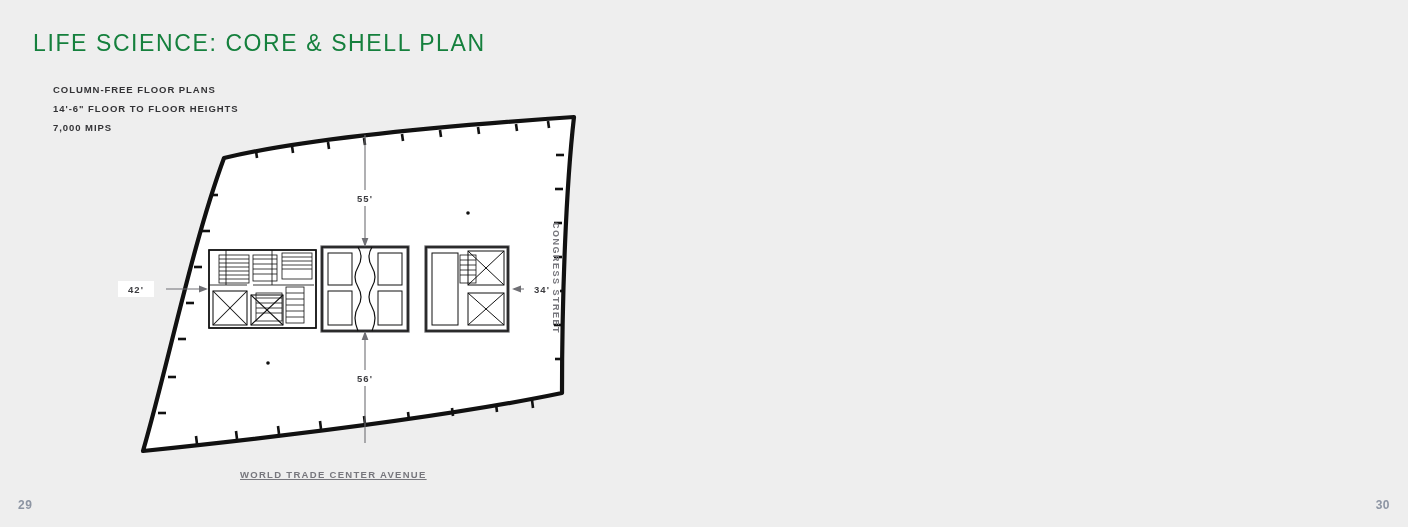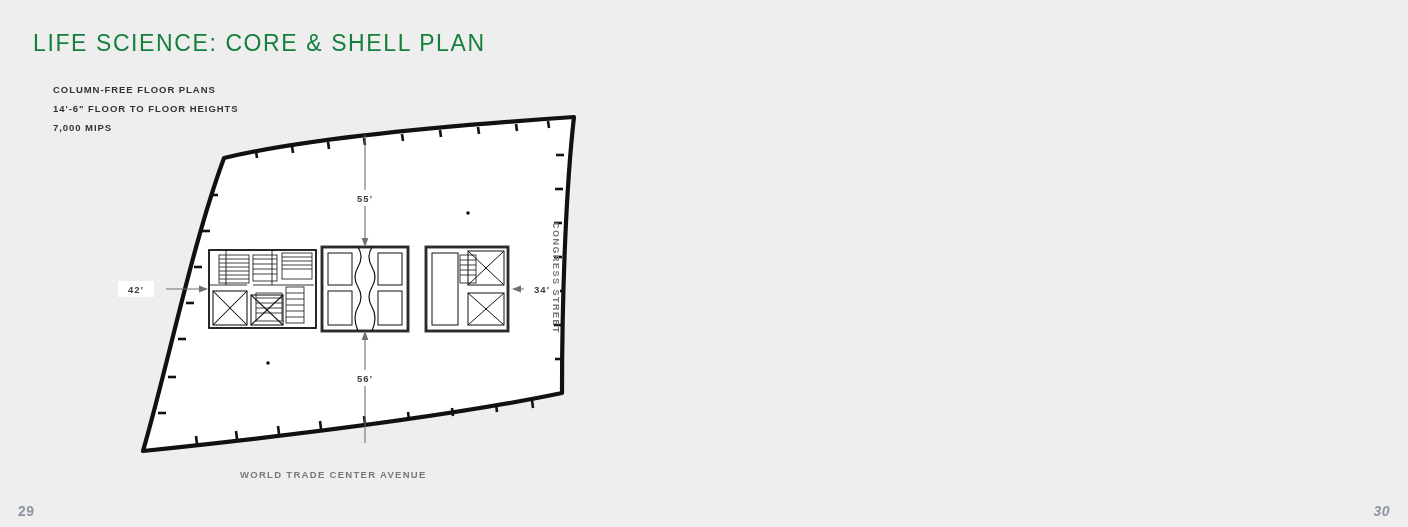--- a/index.html
+++ b/index.html
@@ -5,21 +5,21 @@
   html,body{margin:0;padding:0;}
   body{
     width:1408px;height:527px;
     background:#eeeeee;
     font-family:"Liberation Sans","DejaVu Sans",sans-serif;
     overflow:hidden;position:relative;
   }
   .slide{position:absolute;inset:0;display:flex;}
   .panel{position:relative;height:100%;}
   .panel-left{width:704px;}
-  .panel-right{width:704px;font-style:italic;}
+  .panel-right{width:704px;}
 
   .title{
     position:absolute;left:33px;top:30px;
     font-size:23px;font-weight:300;color:#15803d;
     letter-spacing:1.6px;white-space:nowrap;
   }
 
   .subtitle-block{position:absolute;left:33px;top:80px;margin-left:20px;}
   .subtitle{
     font-size:9.5px;font-weight:bold;color:#333336;
@@ -34,27 +34,27 @@
     position:absolute;
     font-size:9px;font-weight:bold;color:#76767c;
     letter-spacing:1.5px;white-space:nowrap;
     writing-mode:vertical-rl;
   }
   .street-v.left{left:551px;top:222px;}
 
   .street-h{
     position:absolute;
     font-size:9.5px;font-weight:bold;color:#77777d;
-    letter-spacing:1.3px;white-space:nowrap;
+    letter-spacing:1.3px;white-space:nowrap;text-decoration:underline;
   }
   .street-h.left{left:240px;top:469px;}
 
   .pagenum{
-    position:absolute;bottom:8px;
-    font-size:14px;font-weight:bold;color:#8d95a3;letter-spacing:.5px;
+    position:absolute;bottom:15px;
+    font-size:12px;font-weight:bold;color:#8d95a3;letter-spacing:.5px;
   }
   .pagenum.l{left:18px;}
   .pagenum.r{right:18px;}
 
   
   .bldg-fill-white{fill:#ffffff;}
   .bldg-outline{fill:none;stroke:#111111;stroke-width:4.2;stroke-linejoin:round;}
   .mullion{stroke:#111111;stroke-width:2.6;stroke-linecap:butt;}
   .core-line{stroke:#111111;fill:none;}
   .dim-line{stroke:#6f6f74;stroke-width:1.1;}

